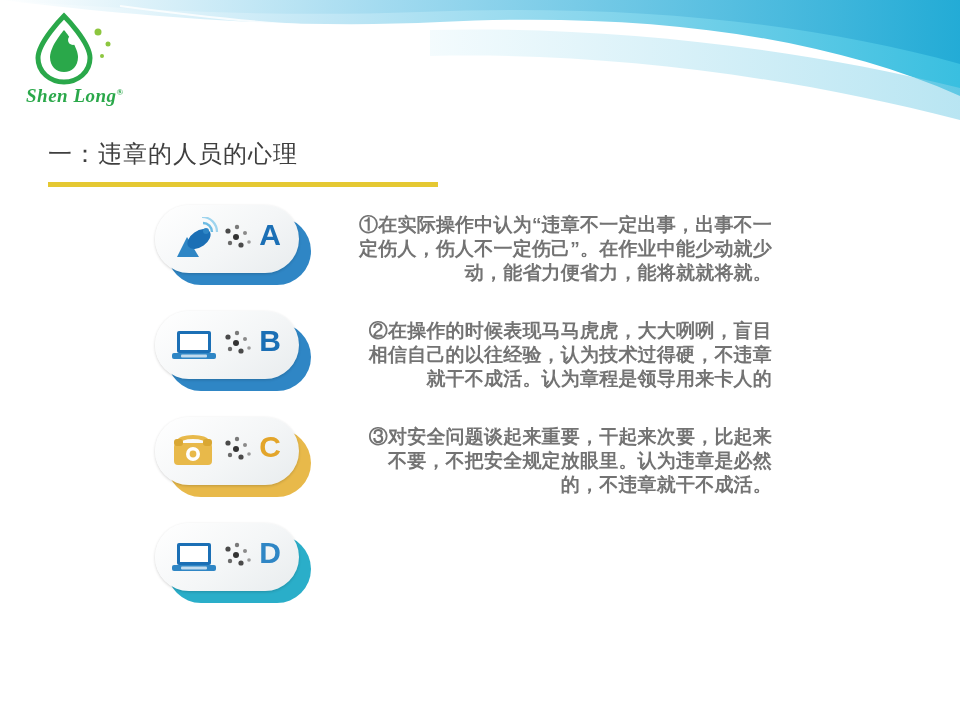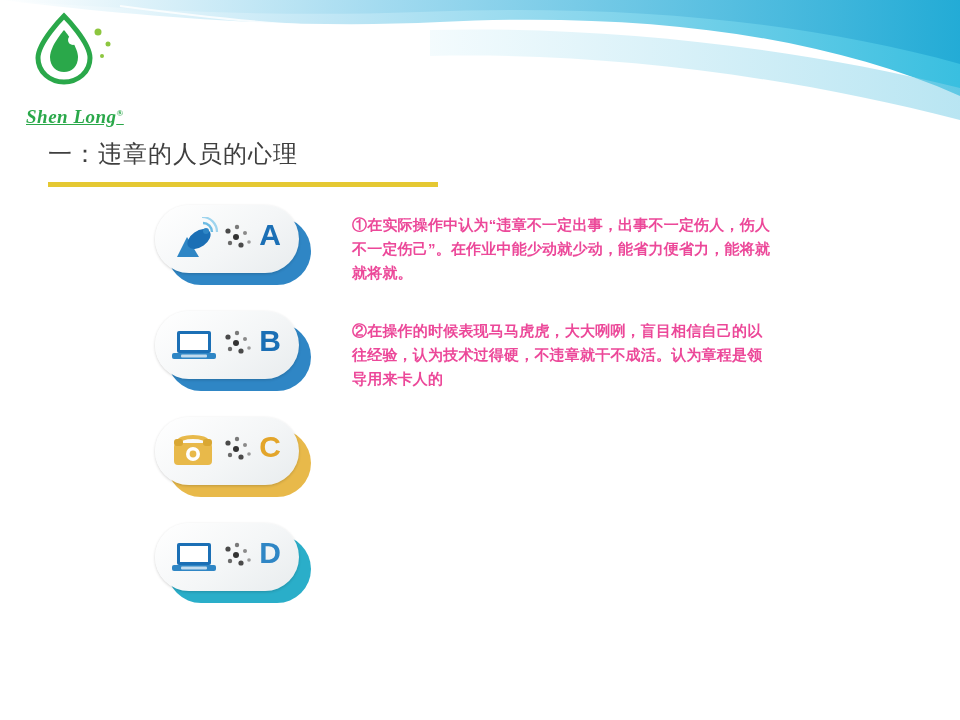--- a/index.html
+++ b/index.html
@@ -36,29 +36,28 @@
   .logo {
     position: absolute;
     top: 10px;
     left: 18px;
     width: 110px;
     height: 100px;
   }
   .logo-text {
     position: absolute;
     left: 8px;
-    top: 96px;
+    top: 75px;
     font-family: "Liberation Serif", serif;
     font-style: italic;
     font-weight: bold;
     font-size: 19px;
     color: #2aa84a;
     letter-spacing: 0.5px;
     white-space: nowrap;
-    text-decoration: underline;
   }
   .logo-reg {
     font-size: 9px;
     vertical-align: super;
     color: #2aa84a;
   }
   
   .title {
     position: absolute;
     left: 48px;
@@ -134,25 +133,26 @@
     text-align: center;
     font-size: 30px;
     font-weight: bold;
     font-family: "Liberation Sans", sans-serif;
   }
   .para {
     position: absolute;
     left: 352px;
     top: 8px;
     width: 420px;
-    font-size: 15px;
+    font-size: 19px;
     font-weight: bold;
-    color: #ec4899;
+    color: #737373;
     line-height: 24px;
     letter-spacing: 0.2px;
+    text-align: right;
   }
 </style>
 </head>
 <body>
 
 <div class="slide">
 
   <div class="header-band">
     <svg width="960" height="120" viewBox="0 0 960 120" xmlns="http://www.w3.org/2000/svg">
       <defs>
@@ -281,20 +281,21 @@
               <circle cx="13" cy="14" r="3" fill="#333333"></circle>
               <circle cx="22" cy="10" r="2" fill="#8a8a8a"></circle>
               <circle cx="7" cy="20" r="2.2" fill="#6a6a6a"></circle>
               <circle cx="18" cy="22" r="2.6" fill="#4a4a4a"></circle>
               <circle cx="26" cy="19" r="1.8" fill="#9a9a9a"></circle>
             </svg>
           </div>
           <div class="letter" style="color:#e3a52a;">C</div>
         </div>
       </div>
+      <div class="para">③对安全问题谈起来重要，干起来次要，比起来不要，不把安全规定放眼里。认为违章是必然的，不违章就干不成活。</div>
     </div>
 
     <div class="row">
       <div class="badge">
         <div class="shadow-plate" style="background:#2aaec9;"></div>
         <div class="face">
           <div class="glyph">
             <svg width="52" height="44" viewBox="0 0 52 44" xmlns="http://www.w3.org/2000/svg">
               <rect x="8" y="8" width="34" height="22" rx="2" fill="#1b6fb5"></rect>
               <rect x="11" y="11" width="28" height="16" fill="#ffffff"></rect>

